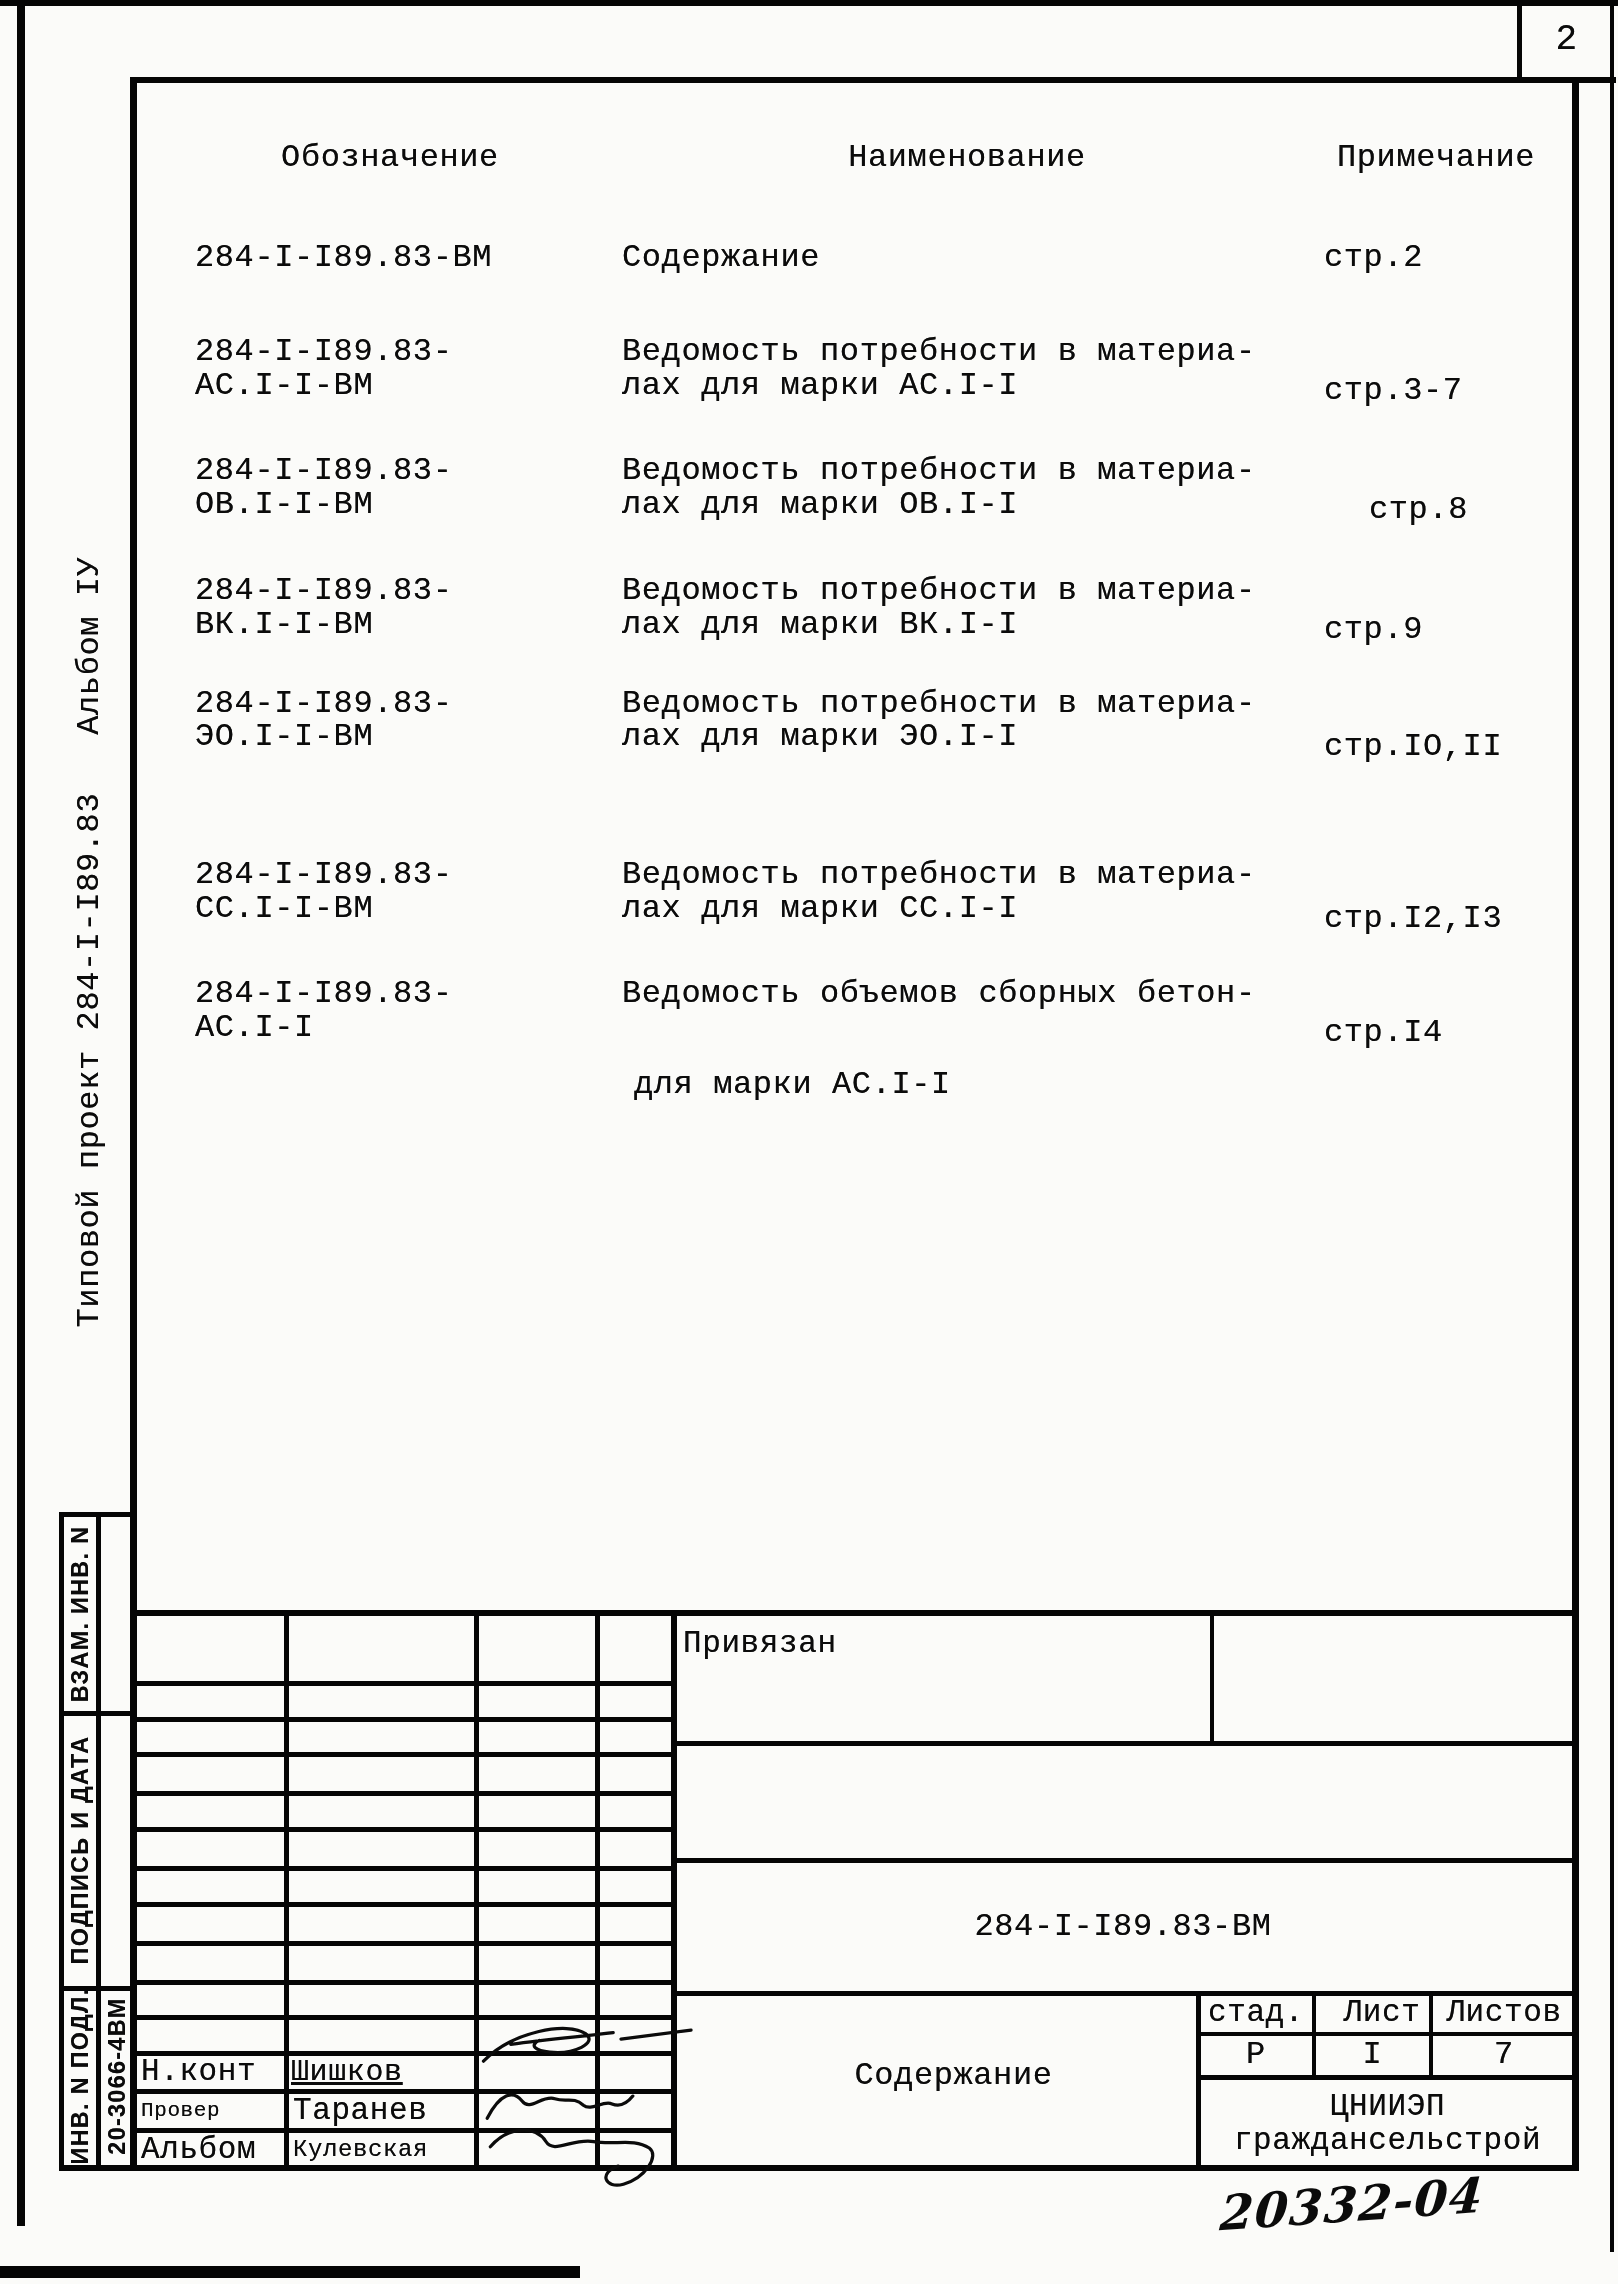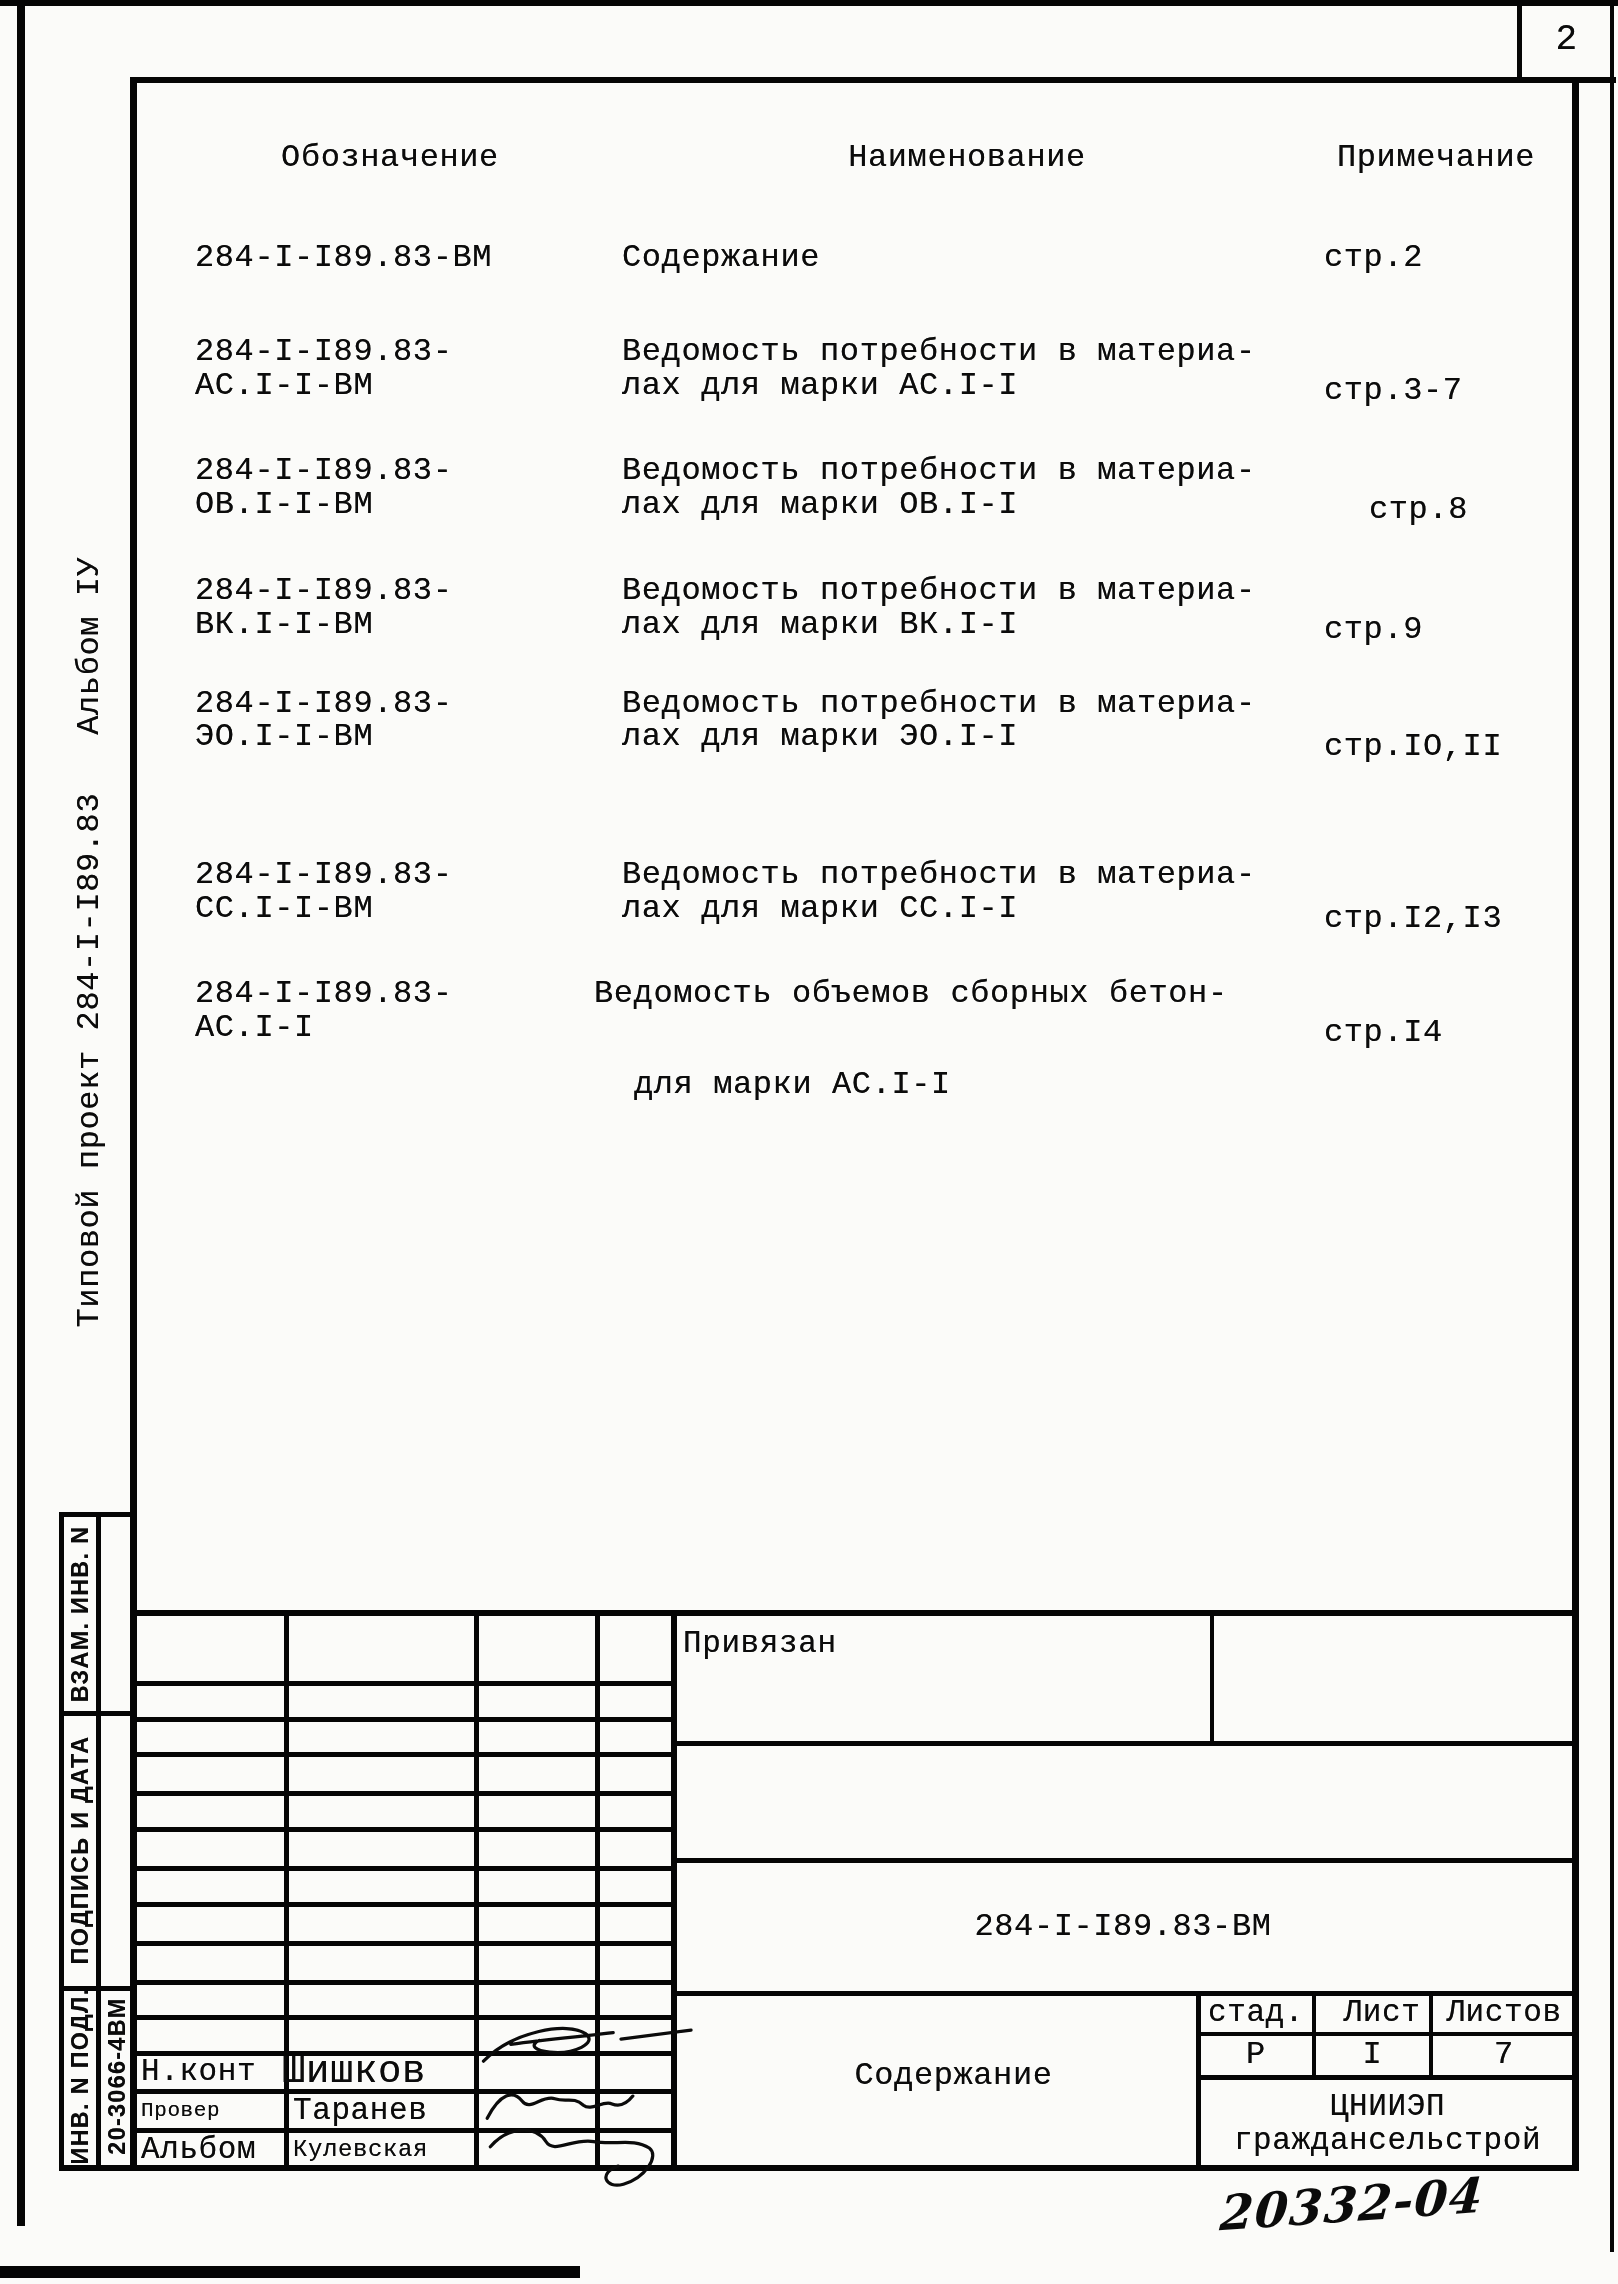--- a/index.html
+++ b/index.html
@@ -72,21 +72,21 @@
   <div class="t" style="left:1324px;top:730px;">стр.IO,II</div>
 
   <div class="t" style="left:195px;top:858px;">284-I-I89.83-</div>
   <div class="t" style="left:195px;top:892px;">СС.I-I-ВМ</div>
   <div class="t" style="left:622px;top:858px;">Ведомость потребности в материа-</div>
   <div class="t" style="left:622px;top:892px;">лах для марки СС.I-I</div>
   <div class="t" style="left:1324px;top:902px;">стр.I2,I3</div>
 
   <div class="t" style="left:195px;top:977px;">284-I-I89.83-</div>
   <div class="t" style="left:195px;top:1011px;">АС.I-I</div>
-  <div class="t" style="left:594px;top:977px;">Ведомость объемов сборных бетон-</div>
+  <div class="t" style="left:622px;top:977px;">Ведомость объемов сборных бетон-</div>
   <div class="t" style="left:622px;top:1068px;margin-left:12px;">для марки АС.I-I</div>
   <div class="t" style="left:1324px;top:1016px;">стр.I4</div>
 
   <div class="t vert" style="left:90px;top:942px;">
     <span>Типовой проект 284-I-I89.83</span><span style="display:inline-block;width:58px;"></span><span>Альбом IУ</span>
   </div>
 
   <div class="ln" style="left:59px;top:1512px;width:5.2px;height:657px;"></div>
   <div class="ln" style="left:96px;top:1512px;width:4.5px;height:657px;"></div>
   <div class="ln" style="left:59px;top:1512px;width:77px;height:5.2px;"></div>
@@ -135,21 +135,21 @@
   <div class="t ctr small" style="left:1200px;top:1996px;width:112px;">стад.</div>
   <div class="t ctr small" style="left:1316px;top:1996px;width:132px;">Лист</div>
   <div class="t ctr small" style="left:1433px;top:1996px;width:142px;">Листов</div>
   <div class="t ctr" style="left:1200px;top:2038px;width:112px;">Р</div>
   <div class="t ctr" style="left:1316px;top:2038px;width:113px;">I</div>
   <div class="t ctr" style="left:1433px;top:2038px;width:142px;">7</div>
   <div class="t ctr" style="left:1200px;top:2090px;width:375px;font-size:31px;">ЦНИИЭП</div>
   <div class="t ctr" style="left:1200px;top:2124px;width:375px;font-size:31px;">граждансельстрой</div>
 
   <div class="t" style="left:141px;top:2055px;font-size:31px;">Н.конт</div>
-  <div class="t" style="left:282px;top:2055px;font-size:39px;">Шишков</div>
+  <div class="t" style="left:291px;top:2055px;font-size:30px;text-decoration:underline;">Шишков</div>
   <div class="t" style="left:141px;top:2094px;font-size:21px;">Провер</div>
   <div class="t" style="left:293px;top:2094px;font-size:31px;">Таранев</div>
   <div class="t" style="left:141px;top:2133px;font-size:31px;">Альбом</div>
   <div class="t" style="left:293px;top:2133px;font-size:24px;">Кулевская</div>
 
   <svg style="left:477px;top:2017px;" width="227" height="65" viewBox="0 0 350 100">
     <path d="M10,68 C55,22 140,6 168,26 C186,40 150,58 112,54 C90,52 80,44 96,36 M52,42 C110,34 160,30 210,24 M222,34 L330,20"></path>
   </svg>
   <svg style="left:482px;top:2083px;" width="156" height="47" viewBox="0 0 240 72">
     <path d="M8,54 C28,16 48,10 62,28 C74,44 92,18 112,24 C130,30 140,20 156,34 C168,44 186,26 200,32 C214,38 224,30 232,20"></path>

